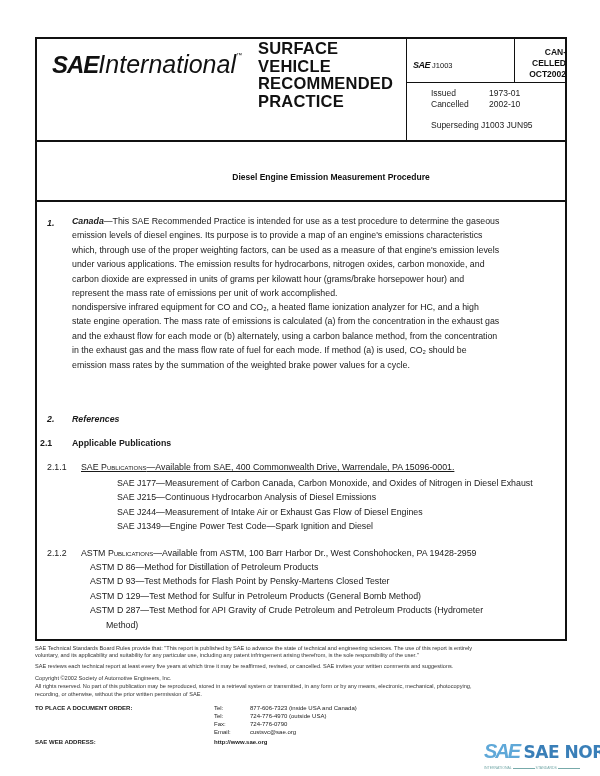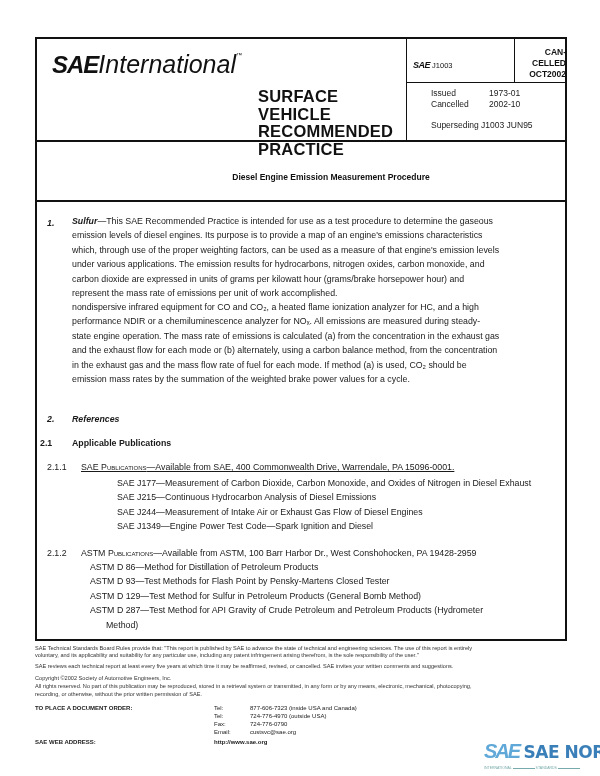--- a/index.html
+++ b/index.html
@@ -6,21 +6,21 @@
   body { width:600px; height:776px; position:relative; overflow:hidden; font-family:"Liberation Sans", sans-serif; color:#111; }
   .abs { position:absolute; }
   .frame { position:absolute; border:2px solid #111; box-sizing:border-box; }
   .hdr { left:35px; top:37px; width:532px; height:105px; }
   .vline { position:absolute; background:#111; width:1px; }
   .hline { position:absolute; background:#111; height:1px; }
   .logo { left:52px; top:50px; font-size:25px; white-space:nowrap; }
   .logo .sae { font-weight:bold; font-style:italic; letter-spacing:-1px; font-size:24px; }
   .logo .intl { font-style:italic; font-weight:normal; letter-spacing:0px; }
   .logo .tm { font-size:6px; vertical-align:top; position:relative; top:2px; }
-  .svrp { left:258px; top:40px; font-size:16.5px; font-weight:bold; line-height:17.5px; letter-spacing:0.2px;margin-top:48px; }
+  .svrp { left:258px; top:40px; font-size:16.5px; font-weight:bold; line-height:17.5px; letter-spacing:0.2px; }
   .docno { left:413px; top:60px; font-size:7.5px; white-space:nowrap; }
   .docno .sae { font-weight:bold; font-style:italic; font-size:9px; letter-spacing:-0.5px; }
   .cancel { left:516px; top:47px; width:50px; text-align:right; font-size:8.5px; font-weight:bold; line-height:11px; }
   .meta { left:431px; font-size:8.5px; color:#222; white-space:nowrap; }
   .meta .k { display:inline-block; width:58px; }
   .titlebox { left:35px; top:140px; width:532px; height:62px; }
   .title { left:35px; top:172px; width:592px; text-align:center; font-size:8.5px; font-weight:bold; }
   .body { left:35px; top:200px; width:532px; height:441px; }
   .txt { position:absolute; font-size:8.8px; line-height:14.4px; color:#1a1a1a; text-align:justify; }
   .num { position:absolute; font-size:8.8px; color:#1a1a1a; }
@@ -74,50 +74,49 @@
 </div>
 <div class="abs meta" style="top:120px;">Superseding J1003 JUN95</div>
 
 <div class="frame titlebox"></div>
 <div class="abs title">Diesel Engine Emission Measurement Procedure</div>
 
 <div class="frame body"></div>
 
 <div class="num bi" style="left:47px; top:218px;">1.</div>
 <div class="txt" style="left:72px; top:214px; width:480px;">
-  <div><span class="bi">Sulfur</span><span>—This SAE Recommended Practice is intended for use as a test procedure to determine the gaseous</span></div>
+  <div><span class="bi">Canada</span><span>—This SAE Recommended Practice is intended for use as a test procedure to determine the gaseous</span></div>
   <div>emission levels of diesel engines.  Its purpose is to provide a map of an engine's emissions characteristics</div>
   <div>which, through use of the proper weighting factors, can be used as a measure of that engine's emission levels</div>
   <div>under various applications.  The emission results for hydrocarbons, nitrogen oxides, carbon monoxide, and</div>
   <div>carbon dioxide are expressed in units of grams per kilowatt hour (grams/brake horsepower hour) and</div>
   <div>represent the mass rate of emissions per unit of work accomplished.</div>
 </div>
 
 <div class="txt" style="left:72px; top:300px; width:480px;">
   <div>nondispersive infrared equipment for CO and CO₂, a heated flame ionization analyzer for HC, and a high</div>
-  <div>performance NDIR or a chemiluminescence analyzer for NOₓ.  All emissions are measured during steady-</div>
   <div>state engine operation.  The mass rate of emissions is calculated (a) from the concentration in the exhaust gas</div>
   <div>and the exhaust flow for each mode or (b) alternately, using a carbon balance method, from the concentration</div>
   <div>in the exhaust gas and the mass flow rate of fuel for each mode.  If method (a) is used, CO₂ should be</div>
   <div>emission mass rates by the summation of the weighted brake power values for a cycle.</div>
 </div>
 
 <div class="num bi" style="left:47px; top:414px;">2.</div>
 <div class="num bi" style="left:72px; top:414px;">References</div>
 
 <div class="num b" style="left:40px; top:438px;">2.1</div>
 <div class="num b" style="left:72px; top:438px;">Applicable Publications</div>
 
 <div class="num" style="left:47px; top:462px;">2.1.1</div>
 <div class="num" style="left:81px; top:462px; white-space:nowrap;text-decoration:underline;">
   <span class="sc">SAE Publications</span><span>—Available from SAE, 400 Commonwealth Drive, Warrendale, PA 15096-0001.</span>
 </div>
 
 <div class="ref" style="top:476px;">
-  <div>SAE J177—Measurement of Carbon Dioxide, Carbon Monoxide, and Oxides of Nitrogen in Diesel Exhaust</div>
+  <div>SAE J177—Measurement of Carbon Canada, Carbon Monoxide, and Oxides of Nitrogen in Diesel Exhaust</div>
   <div>SAE J215—Continuous Hydrocarbon Analysis of Diesel Emissions</div>
   <div>SAE J244—Measurement of Intake Air or Exhaust Gas Flow of Diesel Engines</div>
   <div>SAE J1349—Engine Power Test Code—Spark Ignition and Diesel</div>
 </div>
 
 <div class="num" style="left:47px; top:548px;">2.1.2</div>
 <div class="num" style="left:81px; top:548px; white-space:nowrap;">
   <span class="sc">ASTM Publications</span><span>—Available from ASTM, 100 Barr Harbor Dr., West Conshohocken, PA  19428-2959</span>
 </div>
 

